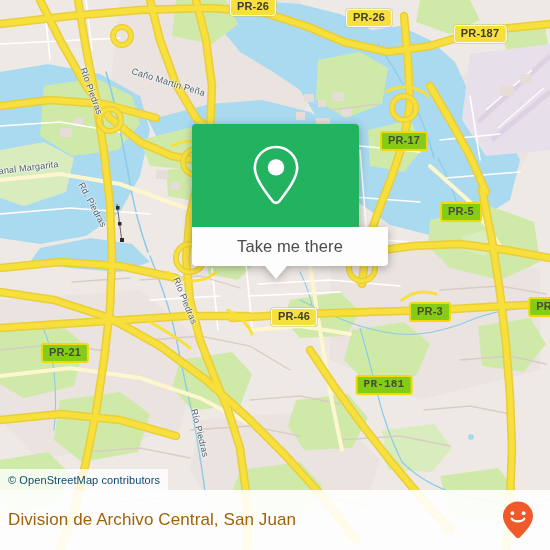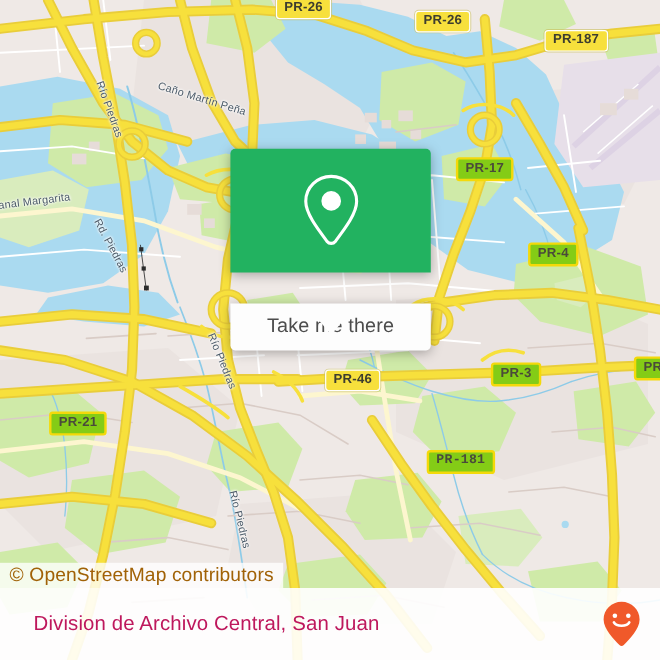--- a/index.html
+++ b/index.html
@@ -66,22 +66,22 @@
   
   #attribution {
     position: absolute;
     left: 0;
     top: 469px;
     height: 21px;
     display: flex;
     align-items: center;
     padding: 0 8px 0 8px;
     background: rgba(255,255,255,0.78);
-    font-size: 16px;
-    color: #a16207;
+    font-size: 11px;
+    color: #0c4a6e;
     letter-spacing: 0.1px;
     z-index: 30;
   }
 
   
   #callout {
     position: absolute;
     left: 192px;
     top: 124px;
     width: 167px;
@@ -91,28 +91,27 @@
   #callout-green {
     width: 167px;
     height: 103px;
     background: #22b260;
     border-radius: 4px 4px 0 0;
     display: flex;
     align-items: center;
     justify-content: center;
   }
   #callout-white {
-    width: 167px;
+    width: 196px;
     height: 39px;
     background: #fdfdfd;
     border-radius: 0 0 4px 4px;
     display: flex;
     align-items: center;
     justify-content: center;
-    margin-top: 26px;
   }
   #callout-label {
     font-size: 16.5px;
     color: #4c4c4c;
     letter-spacing: 0.1px;
   }
   #callout-tail {
     position: absolute;
     left: 50%;
     top: 142px;
@@ -131,23 +130,23 @@
     width: 550px;
     height: 60px;
     background: rgba(255,255,255,0.90);
     display: flex;
     align-items: center;
     z-index: 50;
     overflow: hidden;
   }
   #footer-title {
     position: relative;
-    margin-left: 28px;
+    margin-left: 8px;
     font-size: 17px;
-    color: #be185d;
+    color: #a16207;
     letter-spacing: 0.1px;
     z-index: 2;
   }
   #brand {
     position: absolute;
     right: 14px;
     top: 50%;
     transform: translateY(-50%);
     display: flex;
     align-items: center;
@@ -409,21 +408,21 @@
       <span class="wlabel" style="left:81px;  top:178px; transform: rotate(62deg);">Rd. Piedras</span>
       <span class="wlabel" style="left:176px; top:273px; transform: rotate(68deg);">Río Piedras</span>
       <span class="wlabel" style="left:194px; top:404px; transform: rotate(76deg);">Río Piedras</span>
     </div>
 
     <div class="layer">
       <span class="shield solid" style="left:253px; top:7px;">PR-26</span>
       <span class="shield solid" style="left:369px; top:18px;">PR-26</span>
       <span class="shield solid" style="left:468px; top:34px;margin-left:12px;">PR-187</span>
       <span class="shield hollow" style="left:404px; top:141px;">PR-17</span>
-      <span class="shield hollow" style="left:461px; top:212px;">PR-4</span>
+      <span class="shield hollow" style="left:461px; top:212px;">PR-5</span>
       <span class="shield solid" style="left:294px; top:317px;">PR-46</span>
       <span class="shield hollow" style="left:430px; top:312px;">PR-3</span>
       <span class="shield hollow" style="left:546px; top:307px;">PR-</span>
       <span class="shield hollow" style="left:384px; top:385px;font-family:Liberation Mono, monospace;">PR-181</span>
       <span class="shield hollow" style="left:65px;  top:353px;">PR-21</span>
     </div>
 
     <div id="attribution">
       <span>© OpenStreetMap contributors</span>
     </div>

